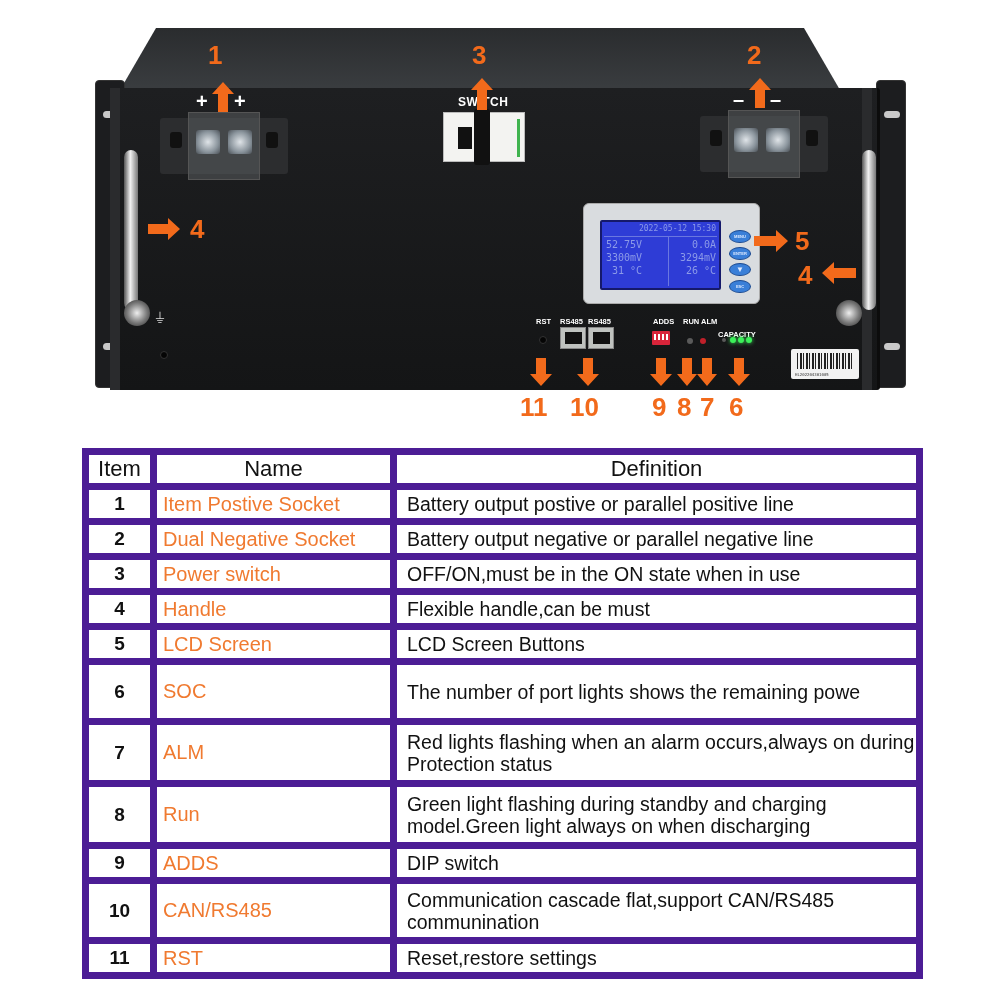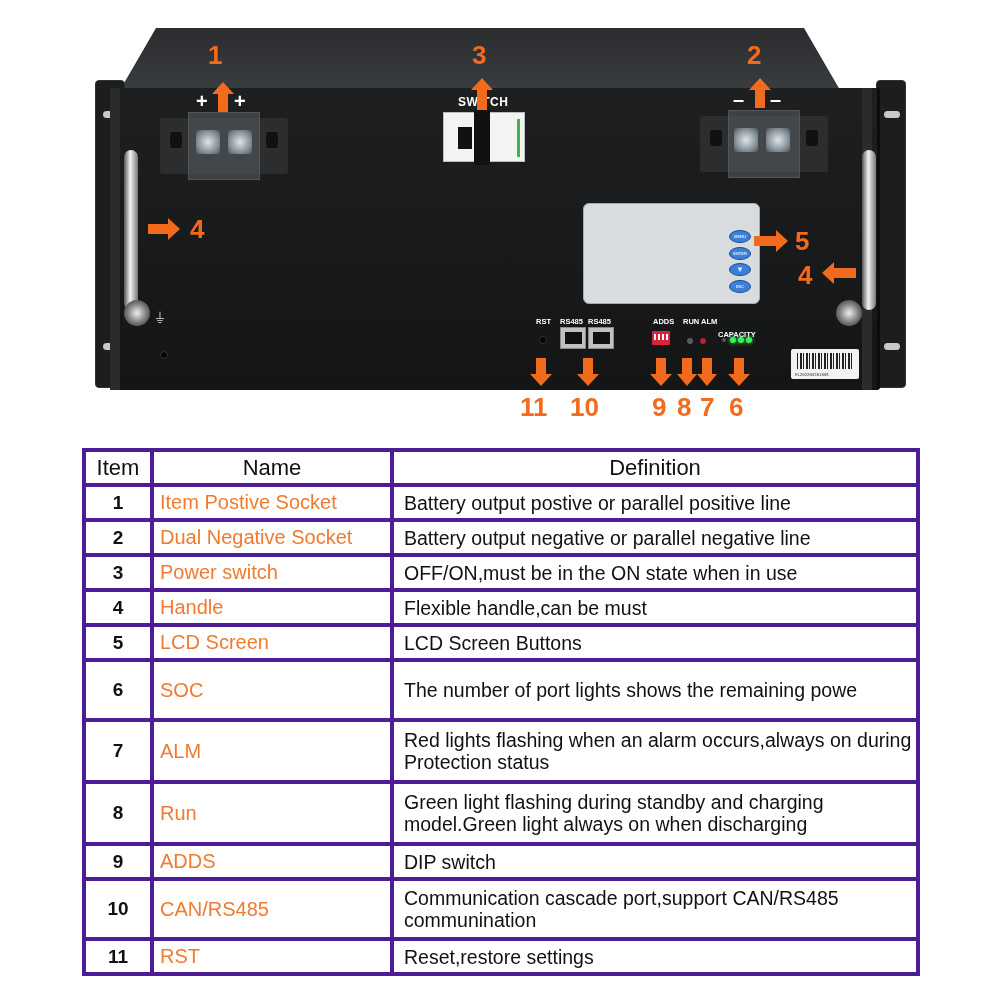--- a/index.html
+++ b/index.html
@@ -71,21 +71,21 @@
   .barcode .bars { position: absolute; left: 6px; top: 4px; right: 6px; height: 16px;
     background: repeating-linear-gradient(90deg, #222 0 1px, #f2f2f2 1px 3px, #222 3px 5px, #f2f2f2 5px 6px); }
   .barcode .txt { position: absolute; left: 4px; bottom: 2px; font-size: 4px; color: #333; font-family: "DejaVu Sans Mono", monospace; }
 
   
   .callout { position: absolute; color: #f26a1b; font-weight: bold; font-size: 26px; line-height: 1; }
   .arrow { position: absolute; }
 
   
   .spec-table { position: absolute; left: 82px; top: 448px; width: 834px; border-collapse: collapse; table-layout: fixed; }
-  .spec-table td, .spec-table th { border: 4px solid #4c1d95; font-weight: normal; vertical-align: middle; }
+  .spec-table td, .spec-table th { border: 7px solid #4c1d95; font-weight: normal; vertical-align: middle; }
   .spec-table th { font-size: 22px; color: #111; height: 35px; }
   .spec-table td.num { text-align: center; font-weight: bold; font-size: 19px; color: #111; }
   .spec-table td.name { color: #f07a30; font-size: 20px; padding-left: 6px; }
   .spec-table td.def { color: #111; font-size: 19.5px; padding-left: 10px; line-height: 22px; }
 </style>
 </head>
 <body>
 
 <div class="device">
   <div class="top-face"></div>
@@ -132,20 +132,31 @@
   <span class="gnd-hole"></span>
 
   <span class="switch-label">SWITCH</span>
   <div class="breaker">
     <span class="win"></span>
     <span class="toggle"></span>
     <span class="stripe"></span>
   </div>
 
   <div class="lcd-frame">
+    <div class="lcd">
+      <span class="date">2022-05-12 15:30</span>
+      <span class="hline"></span>
+      <span class="vline"></span>
+      <span class="cell" style="left:4px;top:17px">52.75V</span>
+      <span class="cell" style="left:4px;top:30px">3300mV</span>
+      <span class="cell" style="left:10px;top:43px">31 °C</span>
+      <span class="cell" style="right:3px;top:17px">0.0A</span>
+      <span class="cell" style="right:3px;top:30px">3294mV</span>
+      <span class="cell" style="right:3px;top:43px">26 °C</span>
+    </div>
     <span class="lcd-btn" style="top:26px">MENU</span>
     <span class="lcd-btn" style="top:43px">ENTER</span>
     <span class="lcd-btn" style="top:59px;font-size:8px">▼</span>
     <span class="lcd-btn" style="top:76px">ESC</span>
   </div>
 
   <span class="panel-label" style="left:536px;top:317px">RST</span>
   <span class="rst-hole"></span>
   <span class="panel-label" style="left:560px;top:317px">RS485</span>
   <span class="panel-label" style="left:588px;top:317px">RS485</span>
@@ -293,21 +304,21 @@
         <td class="def">Green light flashing during standby and charging model.Green light always on when discharging</td>
       </tr>
       <tr style="height: 35px;">
         <td class="num">9</td>
         <td class="name">ADDS</td>
         <td class="def">DIP switch</td>
       </tr>
       <tr style="height: 60px;">
         <td class="num">10</td>
         <td class="name">CAN/RS485</td>
-        <td class="def">Communication cascade port,support CAN/RS485 communination</td>
+        <td class="def">Communication cascade flat,support CAN/RS485 communination</td>
       </tr>
       <tr style="height: 35px;">
         <td class="num">11</td>
         <td class="name">RST</td>
         <td class="def">Reset,restore settings</td>
       </tr>
     </tbody>
 </table>
 
 </body></html>

